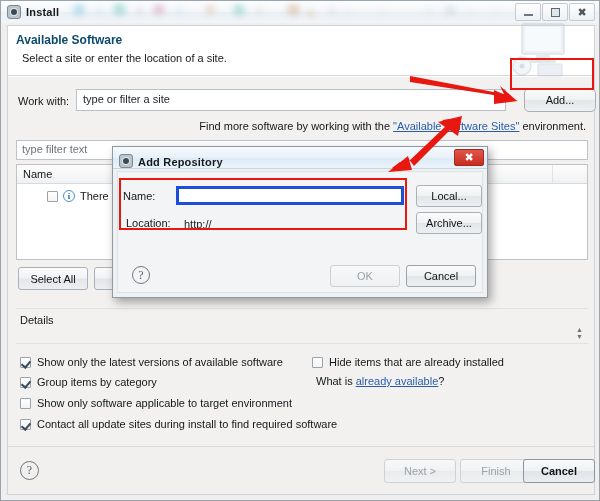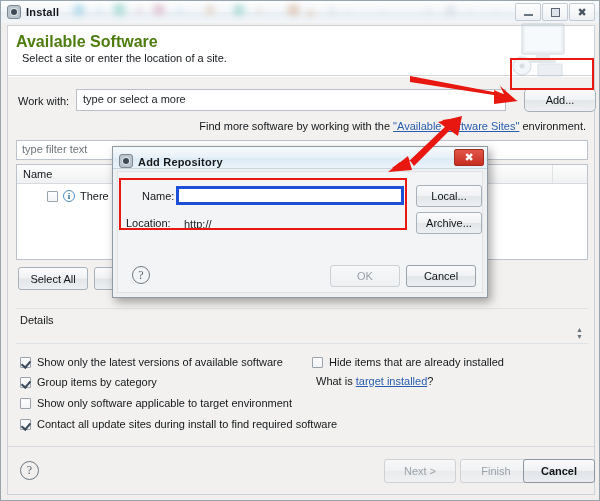--- a/index.html
+++ b/index.html
@@ -114,23 +114,23 @@
   .page-head {
     position: absolute;
     left: 0; top: 0; right: 0;
     height: 50px;
     background: #ffffff;
     border-bottom: 1px solid #d2d7dc;
   }
   .page-title {
     position: absolute;
     left: 8px; top: 7px;
-    font-size: 16px;
+    font-size: 12px;
     font-weight: bold;
-    color: #4d7c0f;
+    color: #0c4a6e;
   }
   .page-sub {
     position: absolute;
     left: 14px; top: 26px;
     font-size: 11px;
     color: #16191c;
   }
 
   .body-area {
     position: absolute;
@@ -544,21 +544,21 @@
     <div class="content">
 
       <div class="page-head">
         <div class="page-title">Available Software</div>
         <div class="page-sub">Select a site or enter the location of a site.</div>
       </div>
 
       <div class="body-area"></div>
 
       <div class="workwith-label">Work with:</div>
-      <div class="workwith-combo">type or select a more</div>
+      <div class="workwith-combo">type or filter a site</div>
       <div class="add-btn">Add...</div>
 
       <div class="findmore"><span>Find more software by working with the </span><span class="link">"Available Software Sites"</span><span> environment.</span></div>
 
       <div class="filterbox">type filter text</div>
 
       <div class="tree">
         <div class="tree-header">
           <span>Name</span>
           <span class="colsplit"></span>
@@ -593,21 +593,21 @@
           <div class="opt" style="left: 12px; top: 371px;">
             <span class="cb"></span>
             <span>Show only software applicable to target environment</span>
           </div>
           <div class="opt" style="left: 12px; top: 392px;">
             <span class="cb checked"></span>
             <span>Contact all update sites during install to find required software</span>
           </div>
         </div>
 
-      <div class="whatis"><span>What is </span><span class="link">target installed</span><span>?</span></div>
+      <div class="whatis"><span>What is </span><span class="link">already available</span><span>?</span></div>
 
       <div class="footer">
         <div class="help-circle">?</div>
         <div class="nav-btn" id="nextBtn">Next &gt;</div>
         <div class="nav-btn" id="finishBtn">Finish</div>
         <div class="nav-btn enabled" id="cancelBtn">Cancel</div>
       </div>
 
     </div>
   </div>
@@ -624,21 +624,21 @@
 
   <div class="modal">
     <div class="modal-title">
       <span class="title-icon">
           <span class="ring"></span>
         </span>
       <span class="title-text">Add Repository</span>
       <div class="modal-close">✖</div>
     </div>
     <div class="modal-body">
-      <div class="fld-label" style="left:24px; top:18px;">Name:</div>
+      <div class="fld-label" style="left:5px; top:18px;">Name:</div>
       <div class="fld-input" style="left:58px; top:14px; width:228px;"></div>
 
       <div class="fld-label" style="left:8px; top:45px;">Location:</div>
       <div class="fld-input" style="left:58px; top:41px; width:228px; border-color:transparent; background:#f3f4f5;">http://</div>
 
       <div class="side-btn" style="left:298px; top:13px;">Local...</div>
       <div class="side-btn" style="left:298px; top:40px;">Archive...</div>
 
       <div class="modal-help">?</div>
       <div class="modal-btn" id="okBtn">OK</div>

